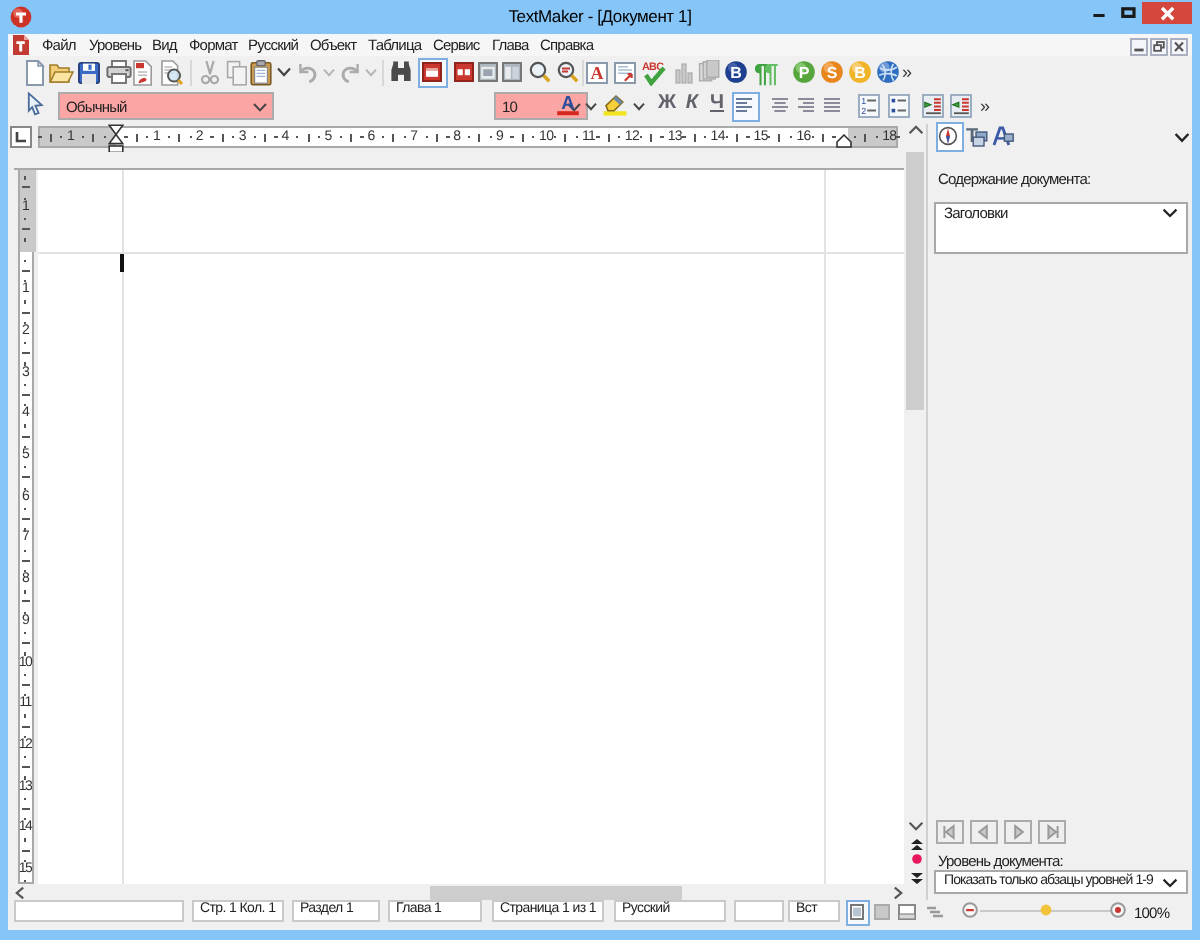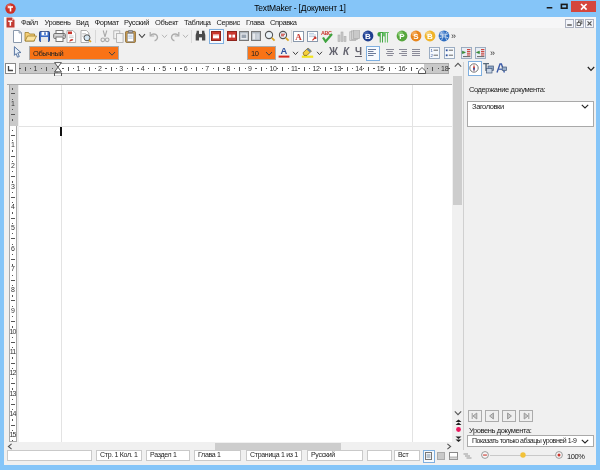--- a/index.html
+++ b/index.html
@@ -15,21 +15,21 @@
   #closebtn{left:571px;top:0.5px;width:25px;height:11px;background:#D5463D;}
   
   #menubar{left:4px;top:17px;width:592px;height:11px;background:#F6F6F7;}
   #menubar span{position:absolute;top:1px;color:#222;}
   .mdibtn{top:2px;width:7px;height:7px;background:#F3F5FA;border:1px solid #AAB0C0;}
   .mdibtn svg{display:block;}
   
   #tb1{left:4px;top:28px;width:592px;height:17px;background:#F0F0F0;}
   #tb2{left:4px;top:45px;width:592px;height:17px;background:#F0F0F0;}
   .sep1{position:absolute;top:2px;width:1px;height:13px;background:#D8D8D8;}
-  .combo{position:absolute;background:#f97316;border:1px solid #ABABAB;height:12px;top:1px;}
+  .combo{position:absolute;background:#fca5a5;border:1px solid #ABABAB;height:12px;top:1px;padding-left:18px;}
   .combo .tx{position:absolute;left:3px;top:2px;white-space:nowrap;color:#222;}
   .cdrop{position:absolute;}
   .selbox{position:absolute;background:#F6FAFE;border:1px solid #7EAFE0;}
   
   #rulerrow{left:4px;top:62px;width:592px;height:14px;background:#F0F0F0;}
   #hruler{position:absolute;left:15px;top:1px;width:428px;height:9px;background:#fff;border:1px solid #A9A9A9;}
   .rgrey{position:absolute;top:0;height:9px;background:#C9C9C9;}
   .rnum{position:absolute;top:0.5px;font-size:7px;color:#333;letter-spacing:-0.3px;}
   .tick{position:absolute;background:#555;}
   

